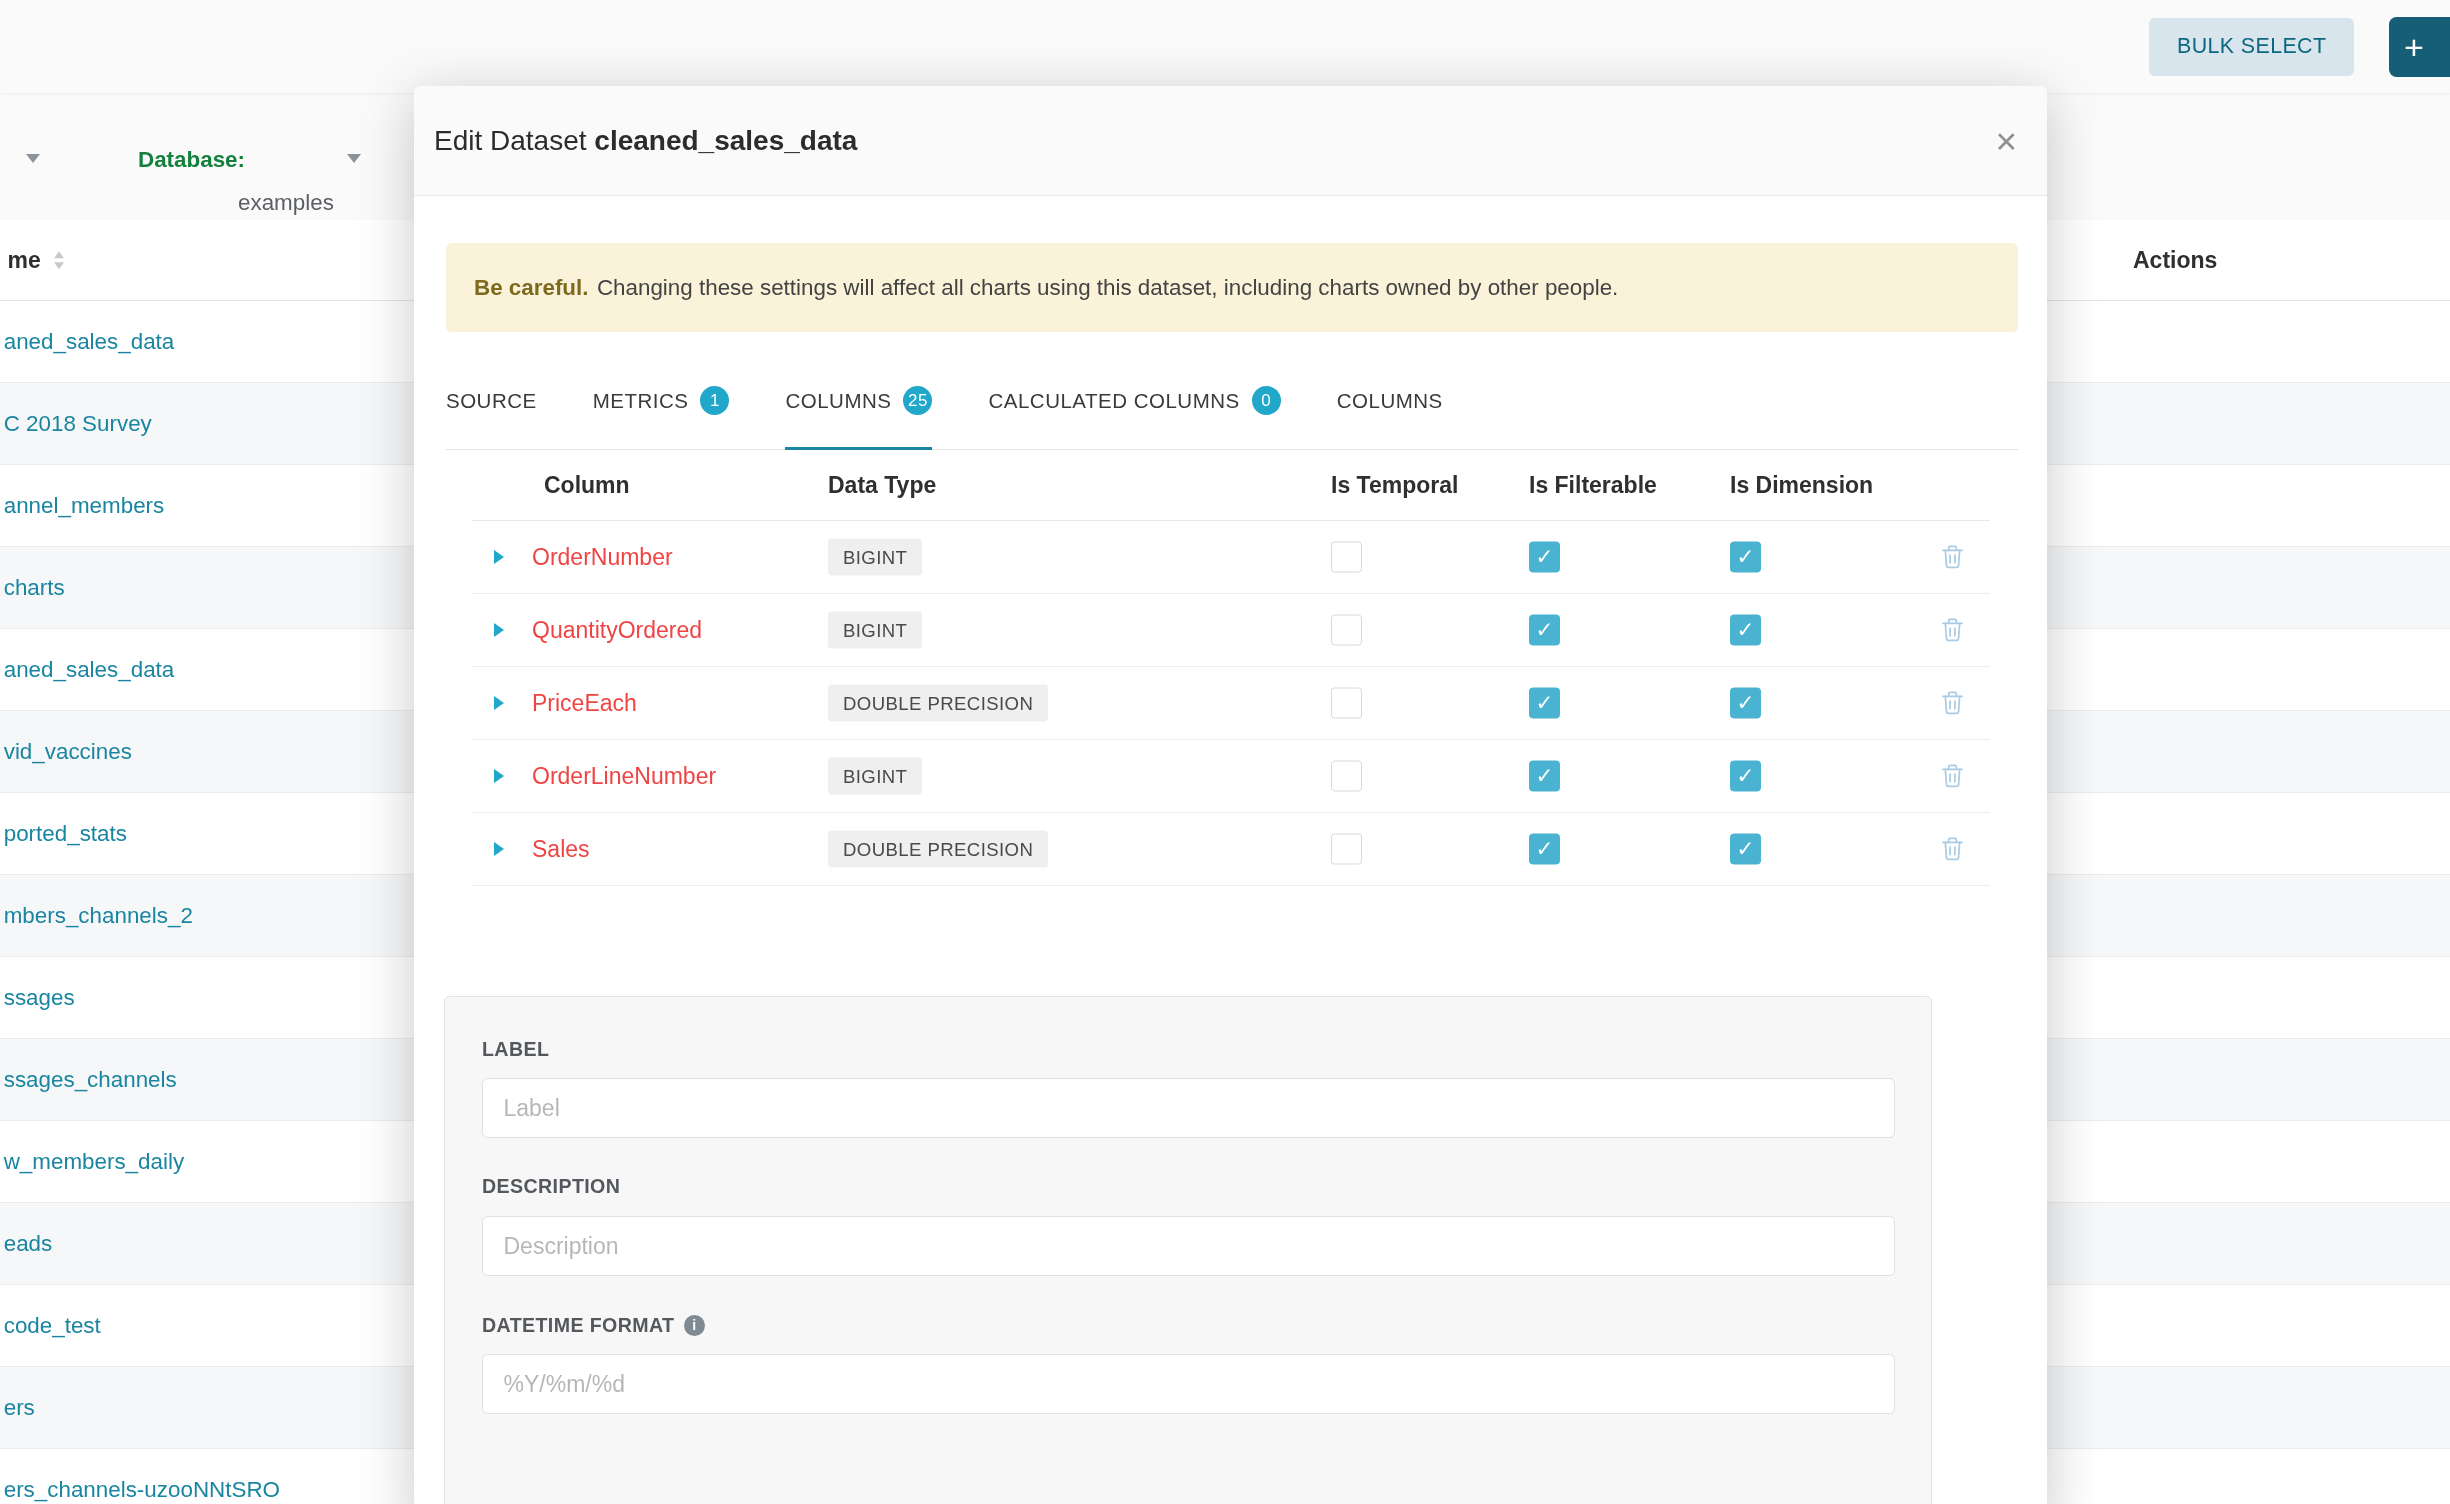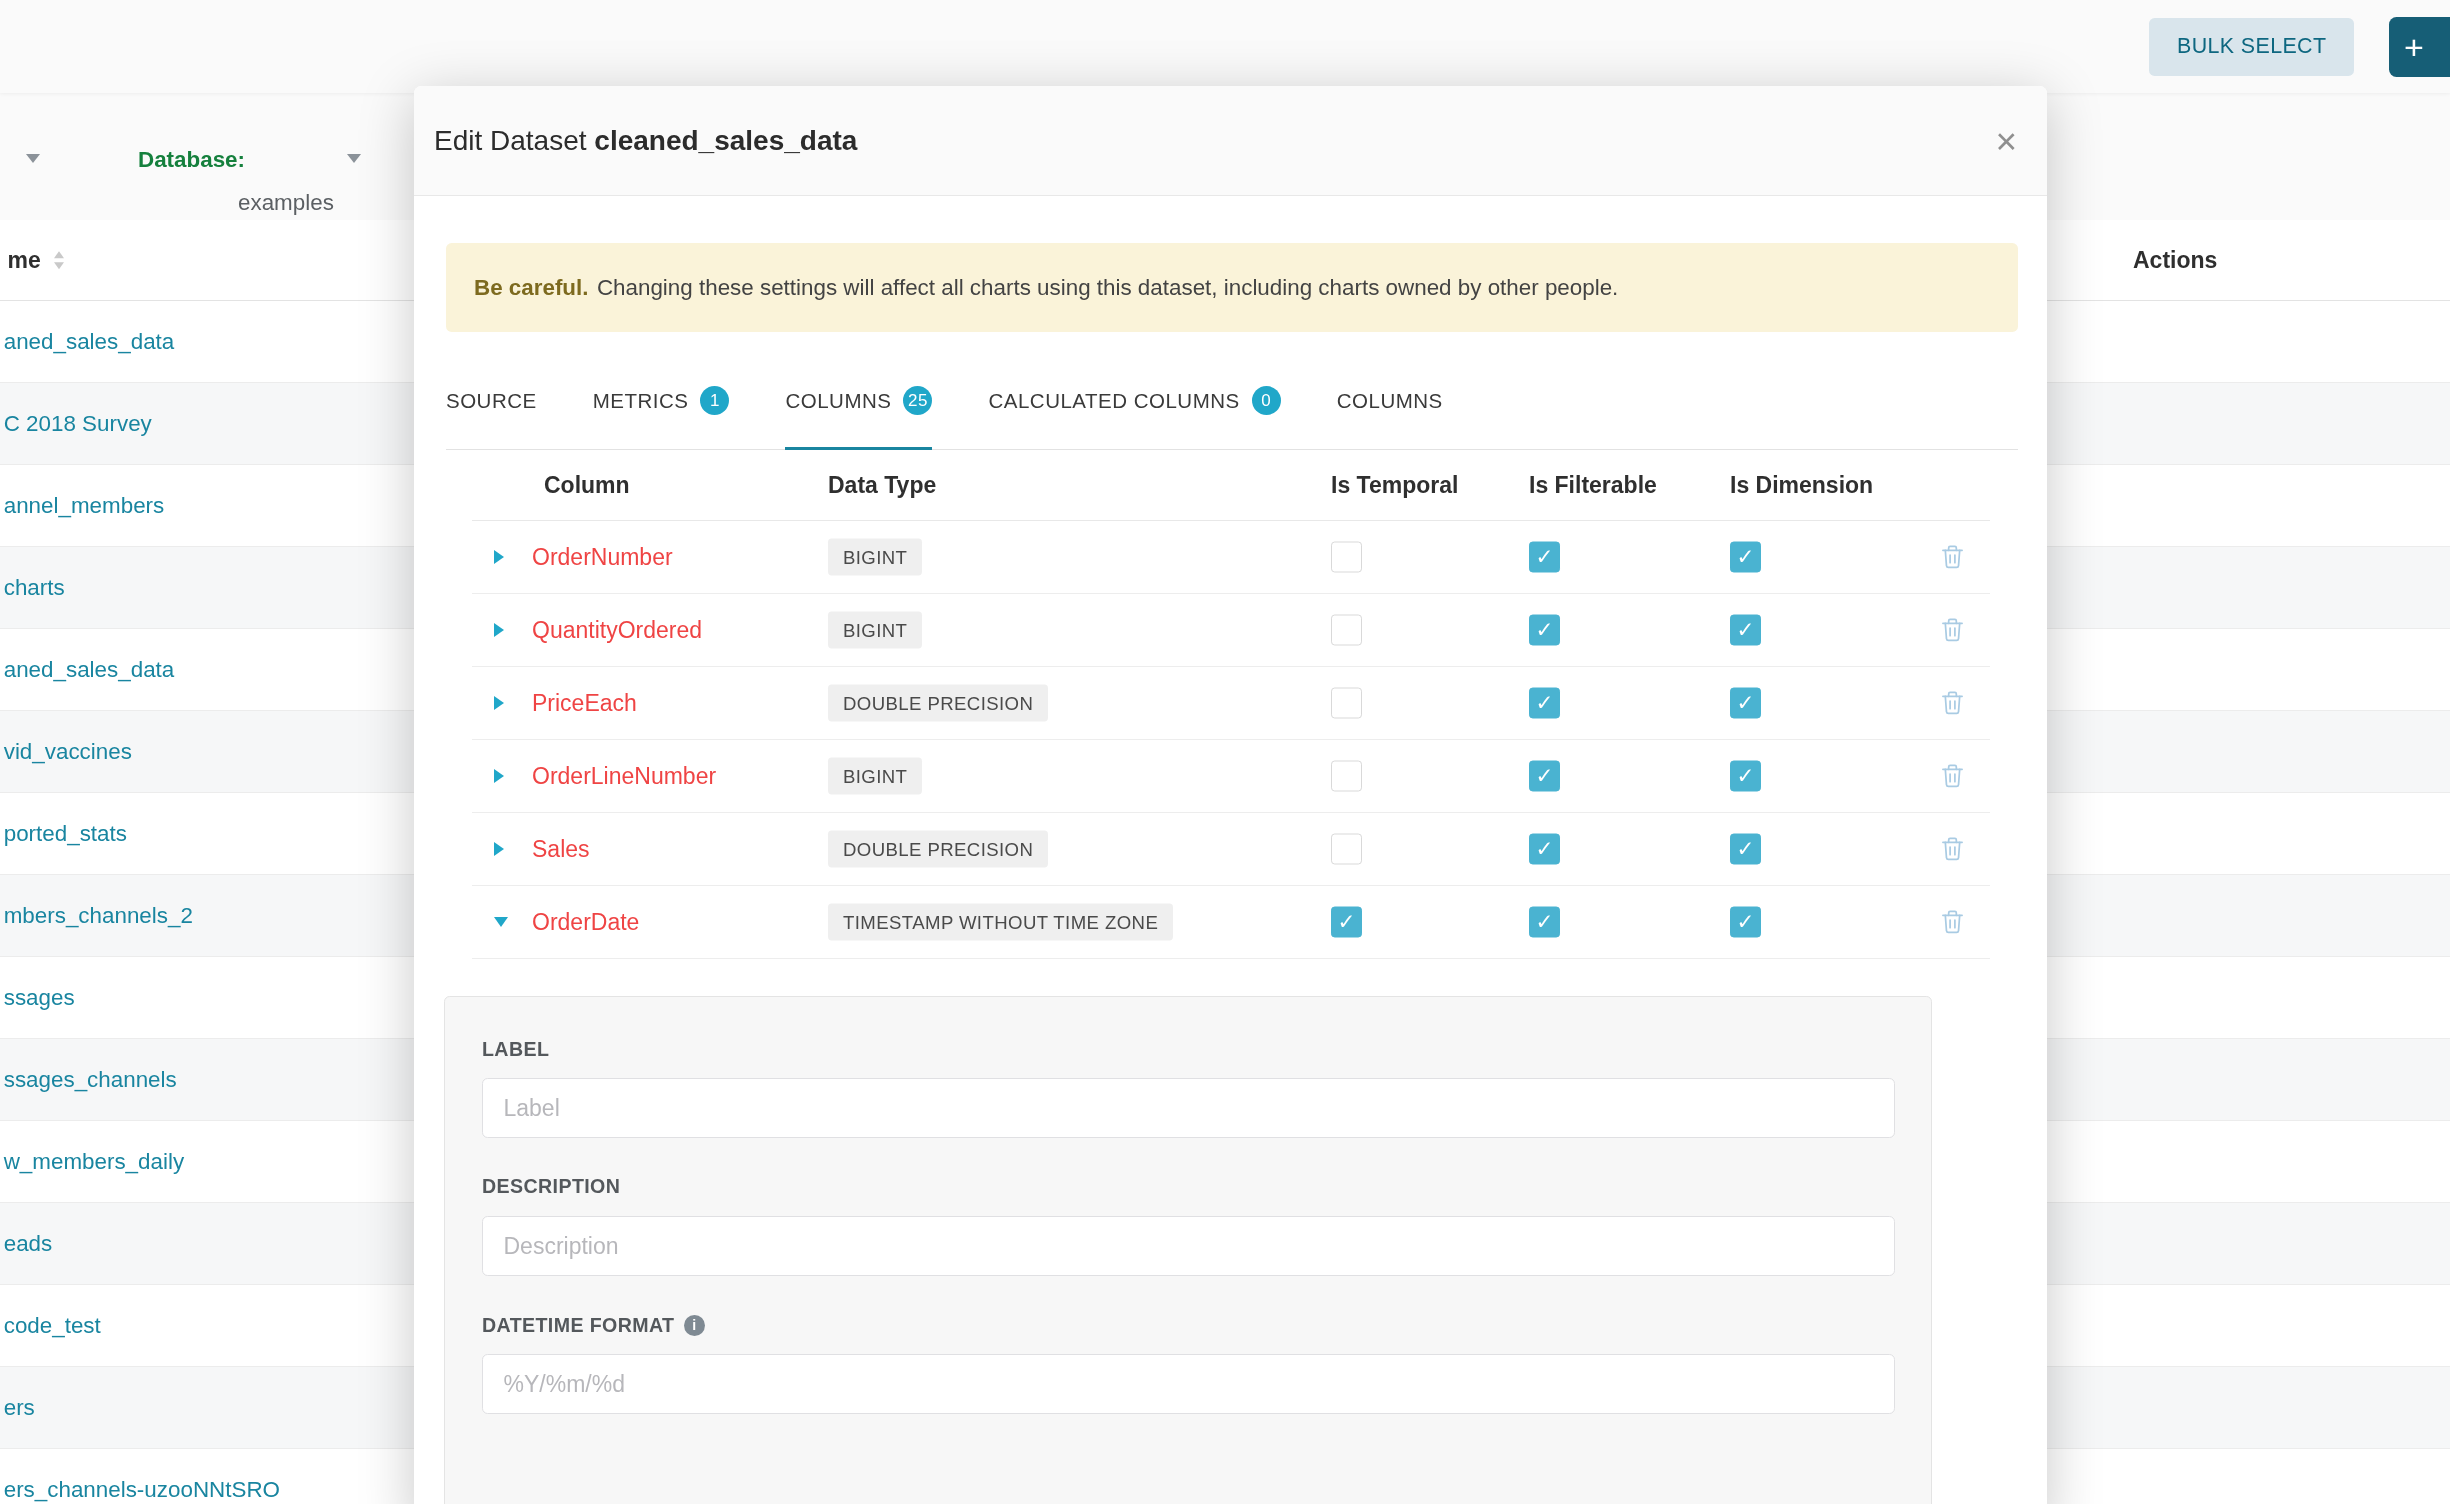--- a/index.html
+++ b/index.html
@@ -276,36 +276,20 @@
             <div class="cb pos-dimension checked"></div>
             <span class="trash">
               <svg viewBox="0 0 24 26" width="23" height="25" fill="none" stroke="#a9cbe3" stroke-width="1.8" stroke-linecap="round" stroke-linejoin="round">
                 <path d="M2 6h20"></path>
                 <path d="M8 6V3.5A1.5 1.5 0 0 1 9.5 2h5A1.5 1.5 0 0 1 16 3.5V6"></path>
                 <path d="M4.5 6l1.2 16a2 2 0 0 0 2 1.8h8.6a2 2 0 0 0 2-1.8L19.5 6"></path>
                 <path d="M9.5 11v8M14.5 11v8"></path>
               </svg>
             </span>
           </div>
-          <div class="crow">
-            <span class="row-caret open"></span>
-            <span class="cname">OrderDate</span>
-            <span class="cpill">TIMESTAMP WITHOUT TIME ZONE</span>
-            <div class="cb pos-temporal checked"></div>
-            <div class="cb pos-filterable checked"></div>
-            <div class="cb pos-dimension checked"></div>
-            <span class="trash">
-              <svg viewBox="0 0 24 26" width="23" height="25" fill="none" stroke="#a9cbe3" stroke-width="1.8" stroke-linecap="round" stroke-linejoin="round">
-                <path d="M2 6h20"></path>
-                <path d="M8 6V3.5A1.5 1.5 0 0 1 9.5 2h5A1.5 1.5 0 0 1 16 3.5V6"></path>
-                <path d="M4.5 6l1.2 16a2 2 0 0 0 2 1.8h8.6a2 2 0 0 0 2-1.8L19.5 6"></path>
-                <path d="M9.5 11v8M14.5 11v8"></path>
-              </svg>
-            </span>
-          </div>
         </div>
     </div>
 
     <div class="editor-panel">
       <div class="flabel l1">LABEL</div>
       <input class="finput i1" type="text" placeholder="Label" style="">
       <div class="flabel l2">DESCRIPTION</div>
       <input class="finput i2" type="text" placeholder="Description" style="">
       <div class="flabel l3">
         <span>DATETIME FORMAT</span>

